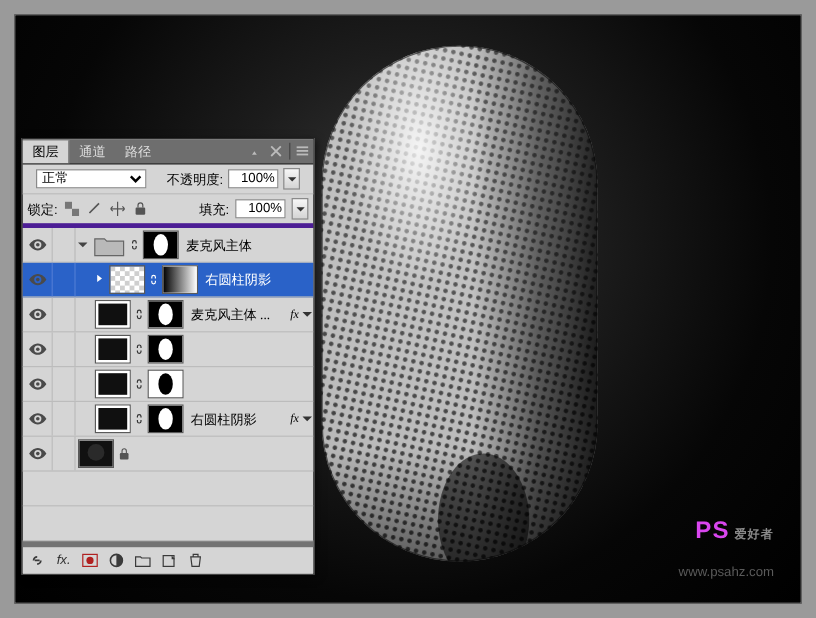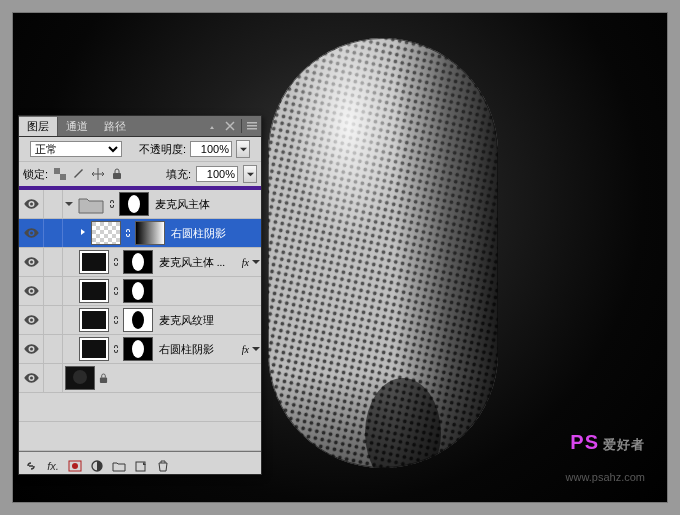--- a/index.html
+++ b/index.html
@@ -4,21 +4,21 @@
 <style>
   html,body{margin:0;padding:0;width:680px;height:515px;overflow:hidden;font-family:"Microsoft YaHei",Tahoma,sans-serif;font-size:11px;color:#000;}
   .stage{position:relative;width:680px;height:515px;background:#9a9a9a;}
   .frame{position:absolute;left:12px;top:12px;right:12px;bottom:12px;background:#000;border:1px solid #777;}
   .canvas{position:absolute;left:0;top:0;right:0;bottom:0;background:radial-gradient(circle at 50% 38%,#3b3b3b 0%,#1c1c1c 35%,#060606 68%,#000 100%);}
   .mic-wrap{position:absolute;left:255px;top:25px;width:230px;height:430px;}
   .mic{position:absolute;inset:0;}
   .watermark{position:absolute;right:22px;bottom:18px;color:#7a7a7a;text-align:right;line-height:1.2;pointer-events:none;}
   .watermark .logo{font-size:20px;font-weight:bold;letter-spacing:1px;}
   .watermark .logo .p{color:#d946ef}
-  .watermark .tag{font-size:13px;color:#8a8a8a;margin-left:4px;}
+  .watermark .tag{font-size:10px;color:#8a8a8a;margin-left:4px;}
   .watermark .url{font-size:11px;color:#5a5a5a;margin-top:17px;}
   
   .panel{position:absolute;left:18px;top:115px;width:242px;background:#d5d5d5;border:1px solid #2b2b2b;box-shadow:2px 2px 6px rgba(0,0,0,.5);}
   .tabbar{display:flex;align-items:center;background:#6e6e6e;height:20px;border-bottom:1px solid #333;position:relative;}
   .tab{padding:2px 8px;font-size:11px;color:#ddd;cursor:default;}
   .tab.active{background:#d5d5d5;color:#000;border-right:1px solid #555;}
   .tabbar .spacer{flex:1;}
   .ticon{width:14px;height:14px;margin:0 2px;display:flex;align-items:center;justify-content:center;color:#ccc;}
   .ticon svg{width:10px;height:10px;fill:#bbb;}
   .row{display:flex;align-items:center;padding:3px 11px;border-bottom:1px solid #bcbcbc;background:#d5d5d5;gap:4px;}
@@ -51,21 +51,21 @@
   .layer.sel .mask-link svg{fill:#fff}
   .lname{margin-left:4px;flex:1;white-space:nowrap;overflow:hidden;}
   .fx{font-style:italic;font-size:10px;margin-right:2px;}
   .fxarr{width:10px;display:flex;align-items:center;justify-content:center;}
   .fxarr svg{width:8px;height:8px;fill:#333;}
   .disclose{width:12px;display:flex;align-items:center;justify-content:center;}
   .disclose svg{width:8px;height:8px;fill:#444}
   .lock-ind{width:12px;display:flex;align-items:center;justify-content:center;margin-right:4px;}
   .lock-ind svg{width:9px;height:11px;fill:#555}
   .empty{height:28px;border-bottom:1px solid #bcbcbc;}
-  .footer{display:flex;align-items:flex-end;height:22px;background:#d5d5d5;border-top:1px solid #737373;padding:0 4px;gap:6px;}
+  .footer{display:flex;align-items:center;height:22px;background:#d5d5d5;border-top:5px solid #737373;padding:0 4px;gap:6px;}
   .footer .sp{flex:1}
   .fico{width:16px;height:16px;display:flex;align-items:center;justify-content:center;}
   .fico svg{width:14px;height:14px;fill:#3a3a3a;}
   .fico.red svg{fill:#b02020}
   .checker{background:
      conic-gradient(#fff 0 25%,#cfcfcf 0 50%,#fff 0 75%,#cfcfcf 0) 0 0/8px 8px;}
 </style>
 </head>
 <body>
 
@@ -337,21 +337,20 @@
             <svg viewBox="0 0 8 10">
               <path d="M2 3a2 2 0 014 0v1H5V3a1 1 0 00-2 0v1H2zM2 6h1v1a1 1 0 002 0V6h1v1a2 2 0 01-4 0z"></path>
             </svg>
           </span>
           <div class="mask">
             <svg viewBox="0 0 28 22">
               <rect width="28" height="22" fill="#fff"></rect>
               <ellipse cx="14" cy="11" rx="6" ry="9" fill="#000"></ellipse>
             </svg>
           </div>
-          <span class="lname">麦克风纹理</span>
         </div>
         <div class="layer">
           <div class="vis">
             <svg viewBox="0 0 16 12">
               <path d="M8 1C4 1 1.2 4.5.3 6 1.2 7.5 4 11 8 11s6.8-3.5 7.7-5C14.8 4.5 12 1 8 1zm0 8.2A3.2 3.2 0 118 2.8a3.2 3.2 0 010 6.4z"></path>
               <circle cx="8" cy="6" r="1.6"></circle>
             </svg>
           </div>
           <div class="link"></div>
           <span class="ind i1"></span>

